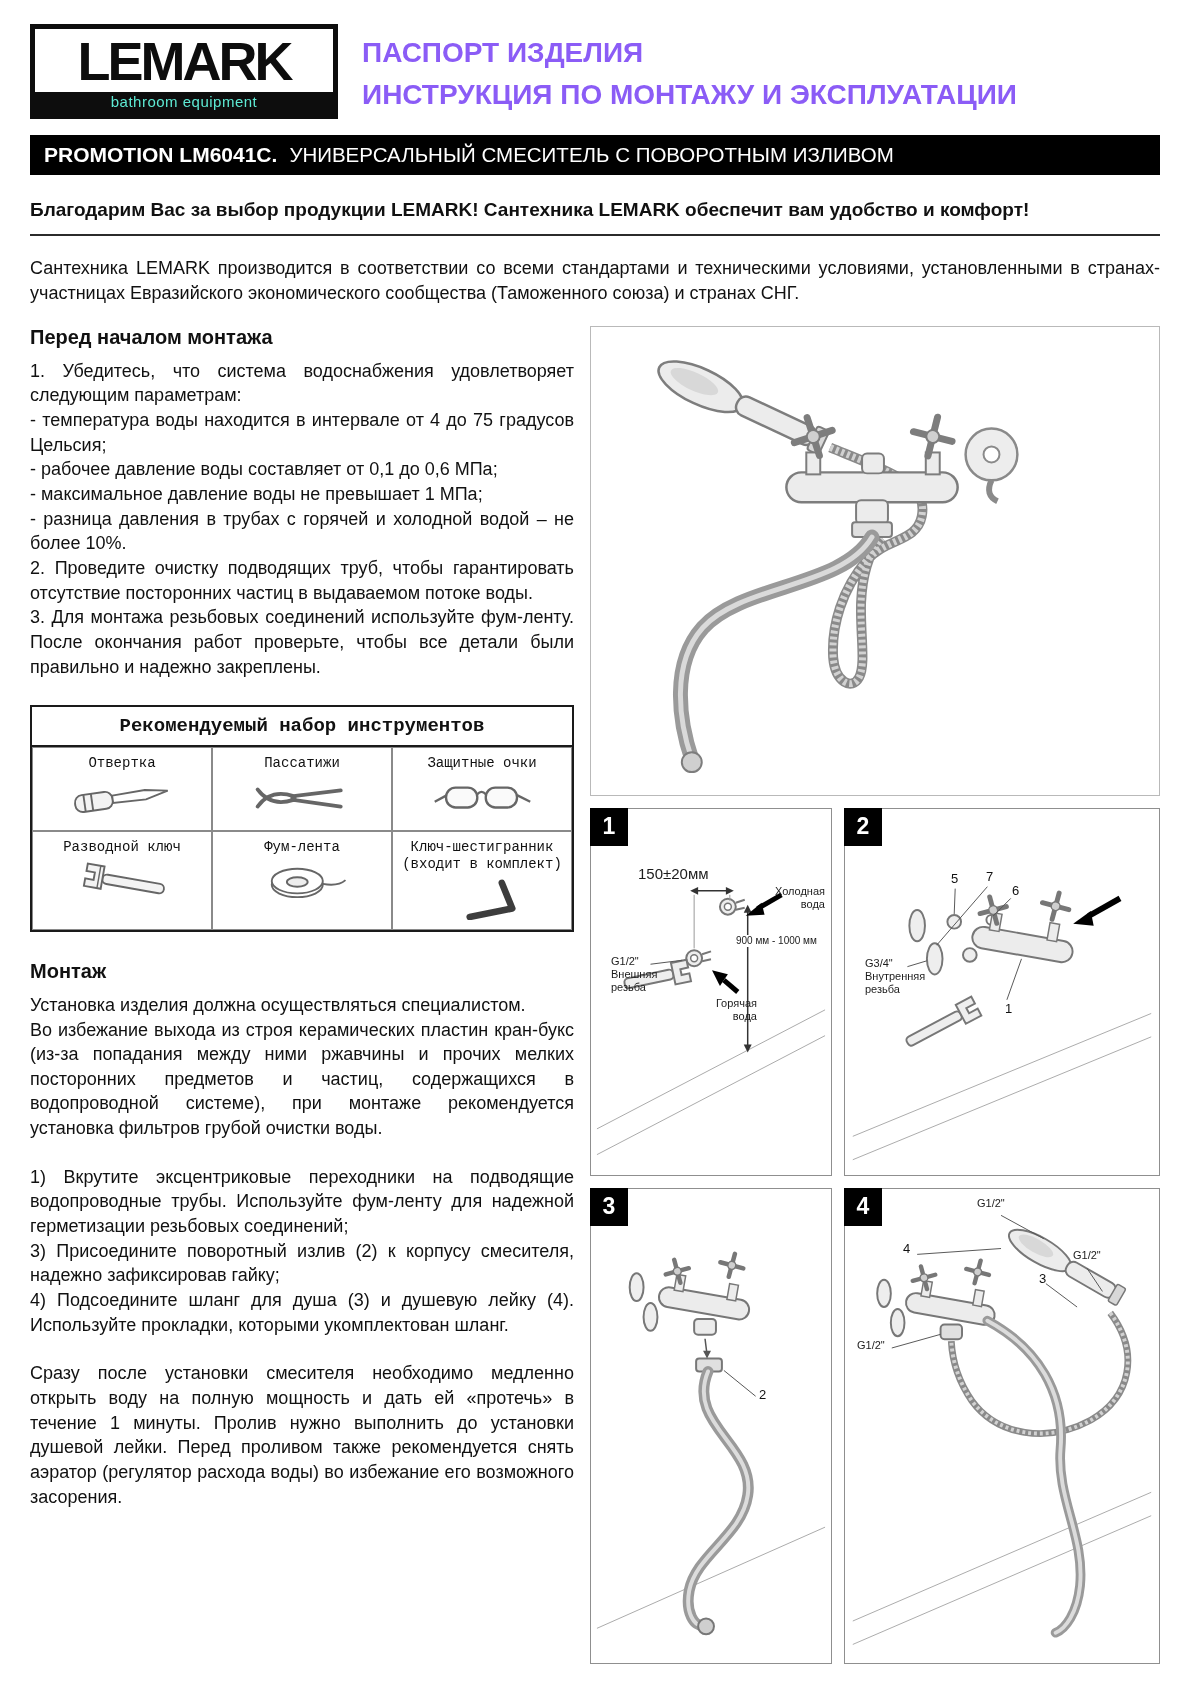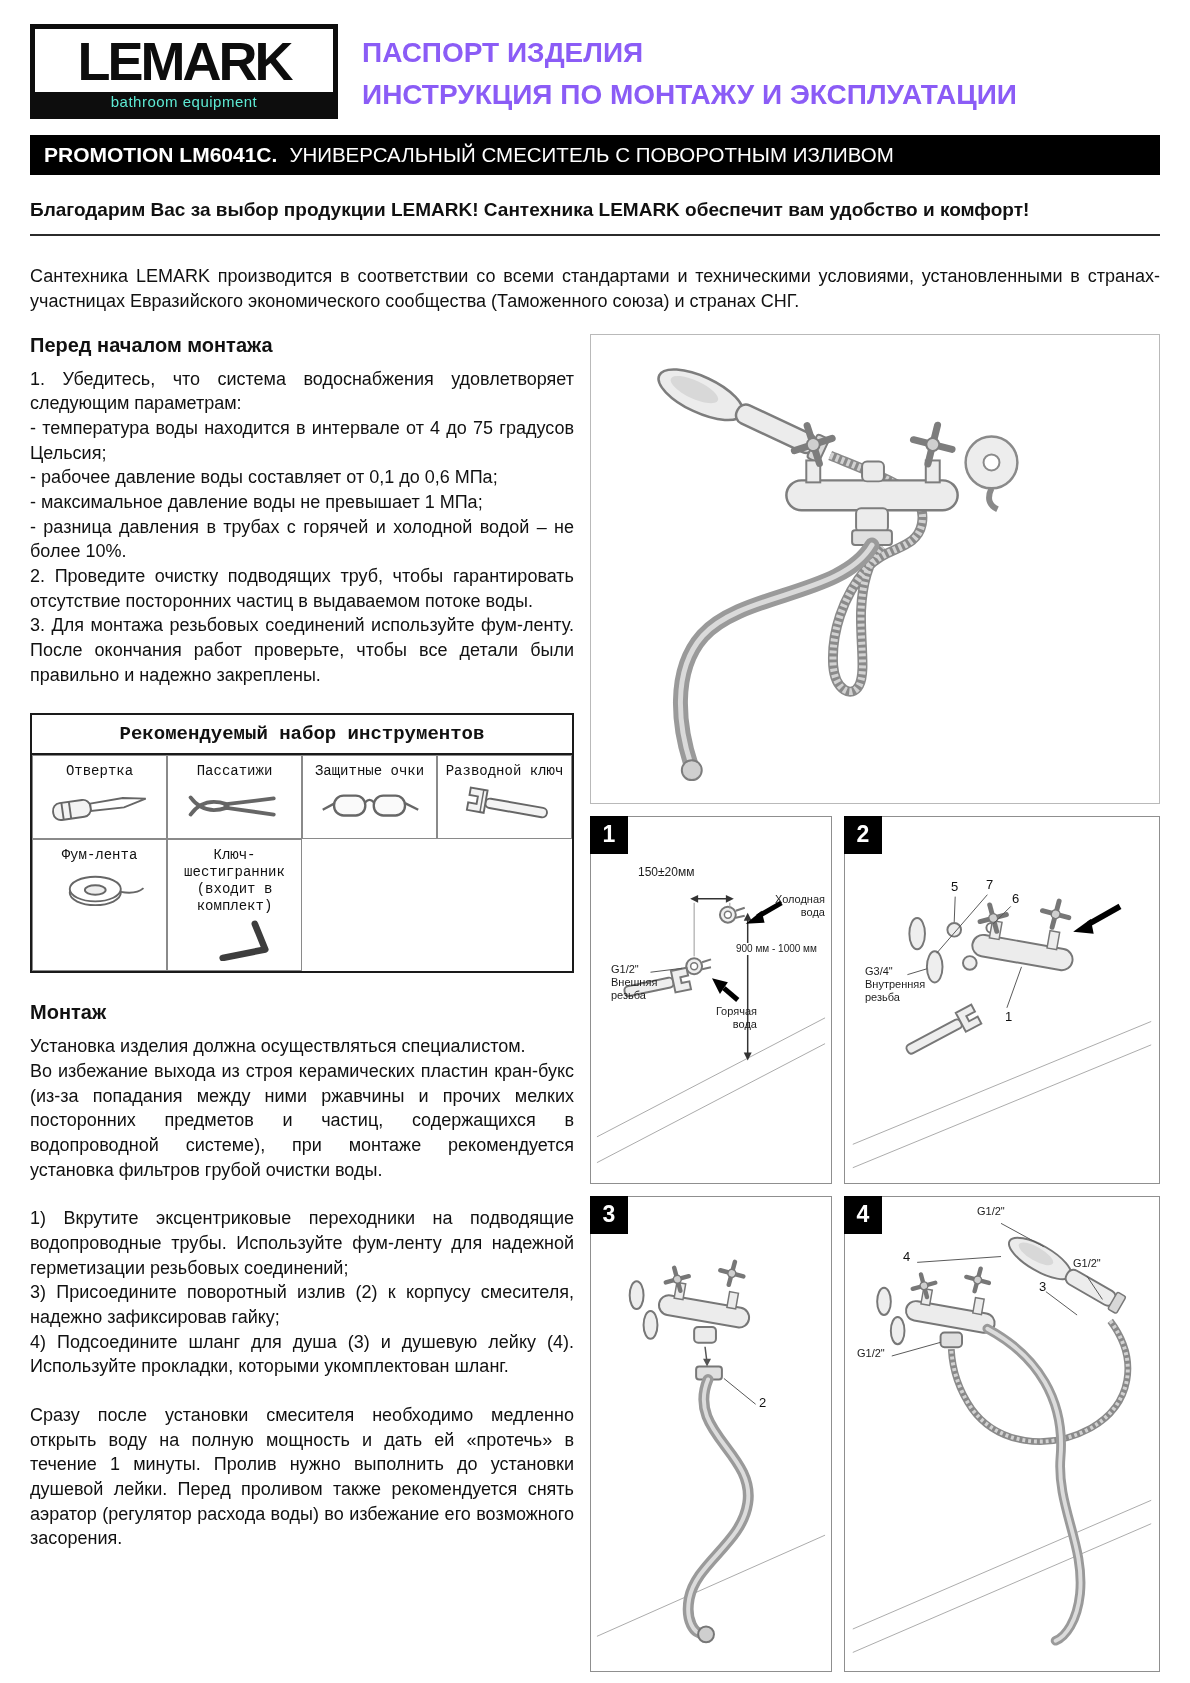--- a/index.html
+++ b/index.html
@@ -17,34 +17,34 @@
   .logo-name { font-size:54px; font-weight:bold; letter-spacing:-3px; text-align:center; line-height:1.02; padding:5px 4px 3px; color:#0d0d0d; }
   .logo-tag { background:#0d0d0d; color:#5eead4; font-size:15px; text-align:center; padding:1px 0 4px; letter-spacing:.5px; }
   .doc-title { margin-left:24px; padding-top:8px; font-weight:bold; font-size:28px; line-height:1.5; color:#8b5cf6; }
 
   .model-bar { margin-top:16px; background:#000; color:#fff; height:40px; display:flex; align-items:center; padding-left:14px; }
   .model-bar .model { font-weight:bold; font-size:21px; margin-right:12px; white-space:nowrap; }
   .model-bar .mname { font-size:20.5px; white-space:nowrap; }
 
   .thanks { margin-top:24px; font-weight:bold; font-size:19px; }
   .rule { border:none; border-top:2px solid #2b2b2b; margin-top:13px; }
-  .intro { margin-top:28px; font-size:18px; line-height:1.38; text-align:justify; }
+  .intro { margin-top:20px; font-size:18px; line-height:1.38; text-align:justify; }
 
   .columns { display:flex; gap:16px; margin-top:20px; }
   .left-col { width:544px; flex:0 0 auto; }
   .right-col { flex:1; min-width:0; }
 
   h2.section { font-size:20px; font-weight:bold; margin-bottom:10px; }
   .body-text p { font-size:18px; line-height:1.37; text-align:justify; }
   .gap-top { margin-top:24px; }
 
   
   .tools-table { border:2px solid #1a1a1a; margin:26px 0 28px; background:#fff;font-family:Liberation Mono, monospace; }
   .tools-head { font-size:19px; font-weight:bold; text-align:center; padding:8px 0; border-bottom:2px solid #1a1a1a; }
-  .tools-grid { display:grid; grid-template-columns:1fr 1fr 1fr 1fr; }
+  .tools-grid { display:grid; grid-template-columns:1fr 1fr 1fr; }
   .tool-cell { border:1px solid #8a8a8a; min-height:84px; text-align:center; padding:7px 4px 4px; }
   .tool-label { font-size:14px; line-height:1.2; }
   .tool-icon { margin-top:5px; }
 
   
   .product-frame { border:1px solid #b9b9b9; height:470px; position:relative; background:#fff; }
   .panel-grid { display:grid; grid-template-columns:242px 1fr; gap:12px; margin-top:12px; }
   .panel { border:1px solid #8f8f8f; position:relative; background:#fff; }
   .panel.h1 { height:368px; }
   .panel.h2 { height:476px; }
@@ -266,21 +266,21 @@
             <line x1="140" y1="86" x2="140" y2="92" stroke="#999" stroke-width="1"></line>
             <line x1="158" y1="100" x2="158" y2="241" stroke="#333" stroke-width="1.5"></line>
             <polygon points="158,96 154,104 162,104" fill="#333"></polygon>
             <polygon points="158,245 154,237 162,237" fill="#333"></polygon>
             <line x1="192" y1="86" x2="168" y2="100" stroke="#000" stroke-width="5"></line>
             <polygon points="156,107 172,94 175,106" fill="#000"></polygon>
             <line x1="148" y1="184" x2="134" y2="172" stroke="#000" stroke-width="5"></line>
             <polygon points="122,162 138,166 130,178" fill="#000"></polygon>
             <line x1="60" y1="156" x2="92" y2="152" stroke="#555" stroke-width="1"></line>
           </svg>
-          <div class="lbl nw bg" style="left:46px; top:48px; font-size:12px;">150±20мм</div>
+          <div class="lbl nw bg" style="left:46px; top:56px; font-size:15px;">150±20мм</div>
           <div class="lbl ctr" style="left:168px; top:76px; width:66px;">Холодная вода</div>
           <div class="lbl nw bg" style="left:144px; top:126px; font-size:10px;">900 мм - 1000 мм</div>
           <div class="lbl ctr" style="left:104px; top:188px; width:62px;">Горячая вода</div>
           <div class="lbl pre" style="left:20px; top:146px;">G1/2"
 Внешняя
 резьба</div>
         </div>
 
         <div class="panel h1">
           <div class="panel-num">2</div>

